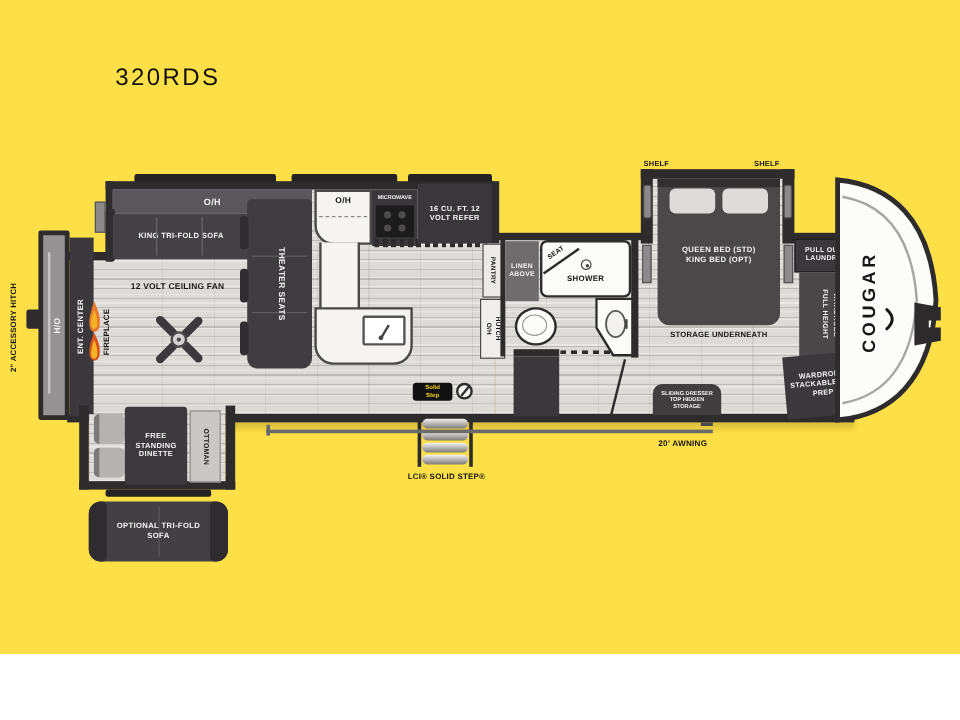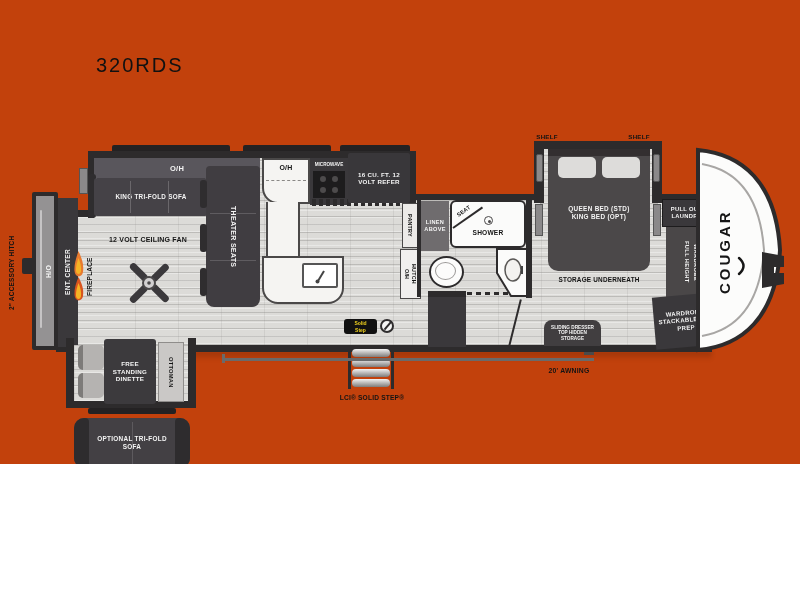--- a/index.html
+++ b/index.html
@@ -1,16 +1,16 @@
 <!DOCTYPE html>
 <html><head>
 <meta charset="utf-8">
 <style>
   html,body{margin:0;padding:0;background:#ffffff;}
-  #stage{position:relative;width:800px;height:464px;background:#c2410c;overflow:hidden;
+  #stage{position:relative;width:800px;height:545px;background:#fde047;overflow:hidden;
          font-family:"Liberation Sans", sans-serif; -webkit-font-smoothing:antialiased;}
   .abs{position:absolute;box-sizing:border-box;}
   .wall{background:#2d2b2c;}
   .floor{background:#dcdbd8;
     background-image:
       repeating-linear-gradient(0deg, rgba(130,128,126,.35) 0 1px, transparent 1px 8px),
       repeating-linear-gradient(90deg, rgba(110,108,106,.12) 0 1px, transparent 1px 43px),
       repeating-linear-gradient(0deg, rgba(255,255,255,.35) 1px 2px, transparent 2px 8px);}
   .lbl{color:#141414;font-weight:bold;letter-spacing:.2px;line-height:1.15;text-align:center;}
   .wlbl{color:#f4f4f4;font-weight:bold;letter-spacing:.3px;line-height:1.2;text-align:center;}

